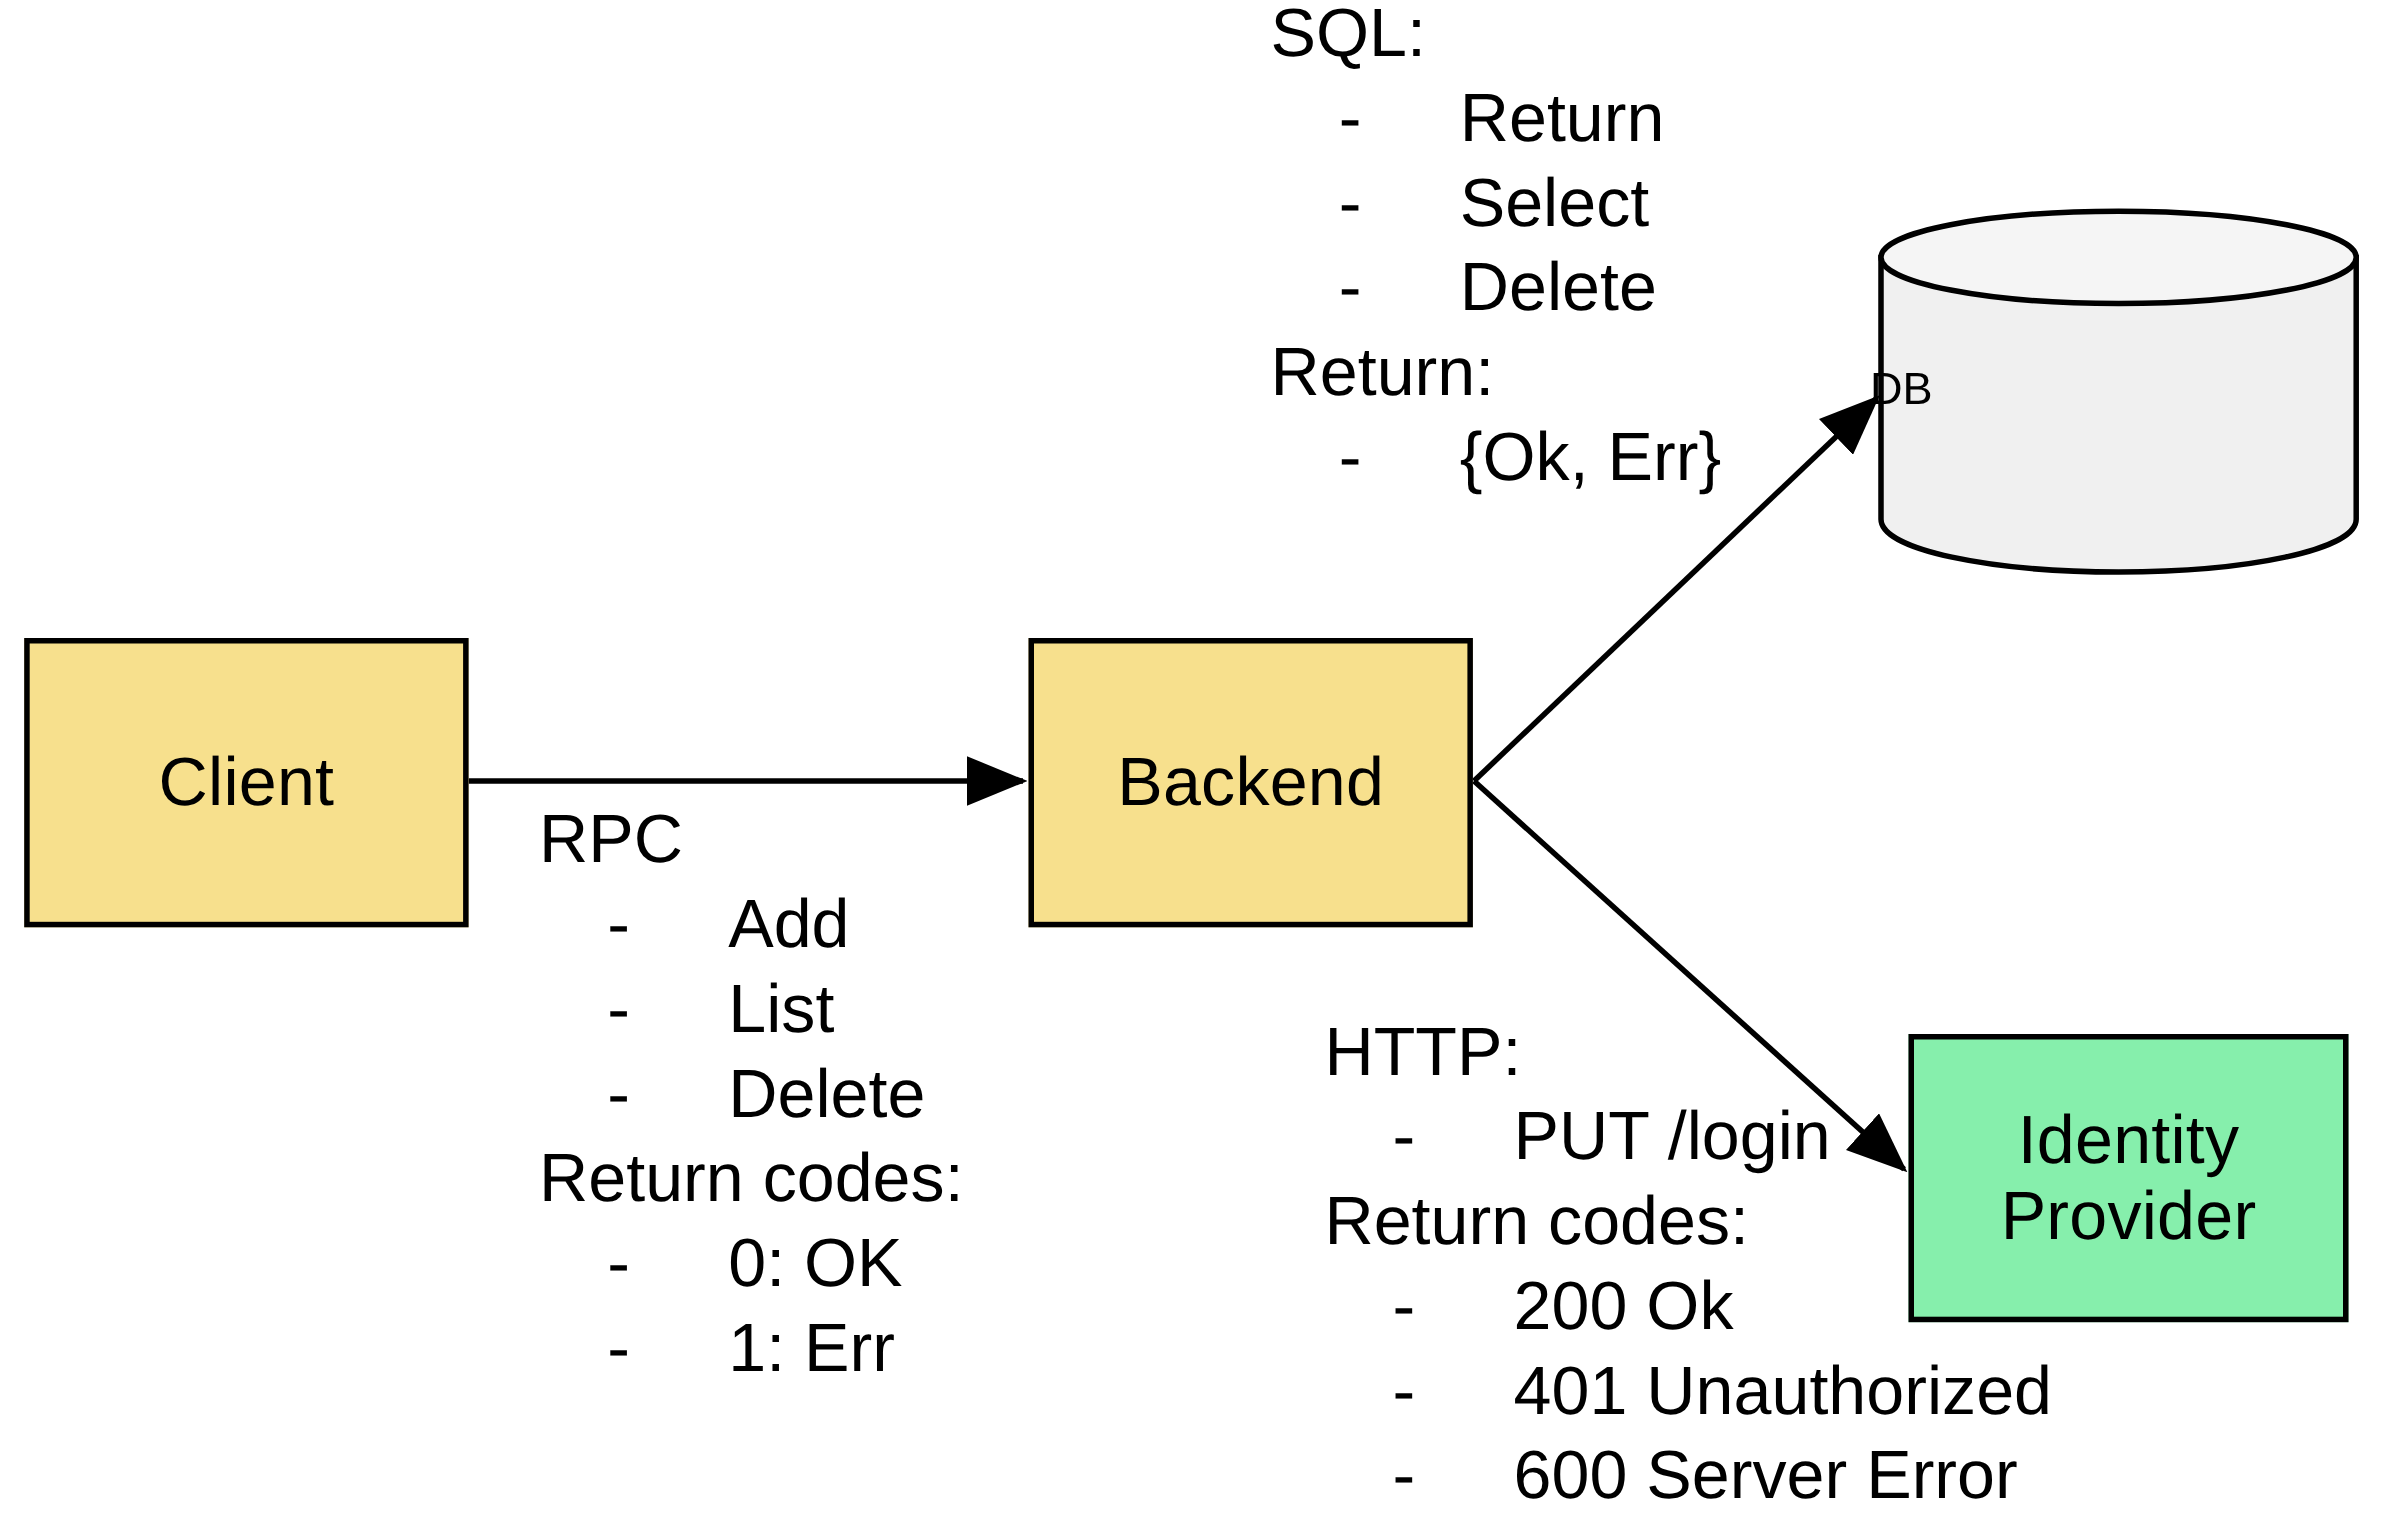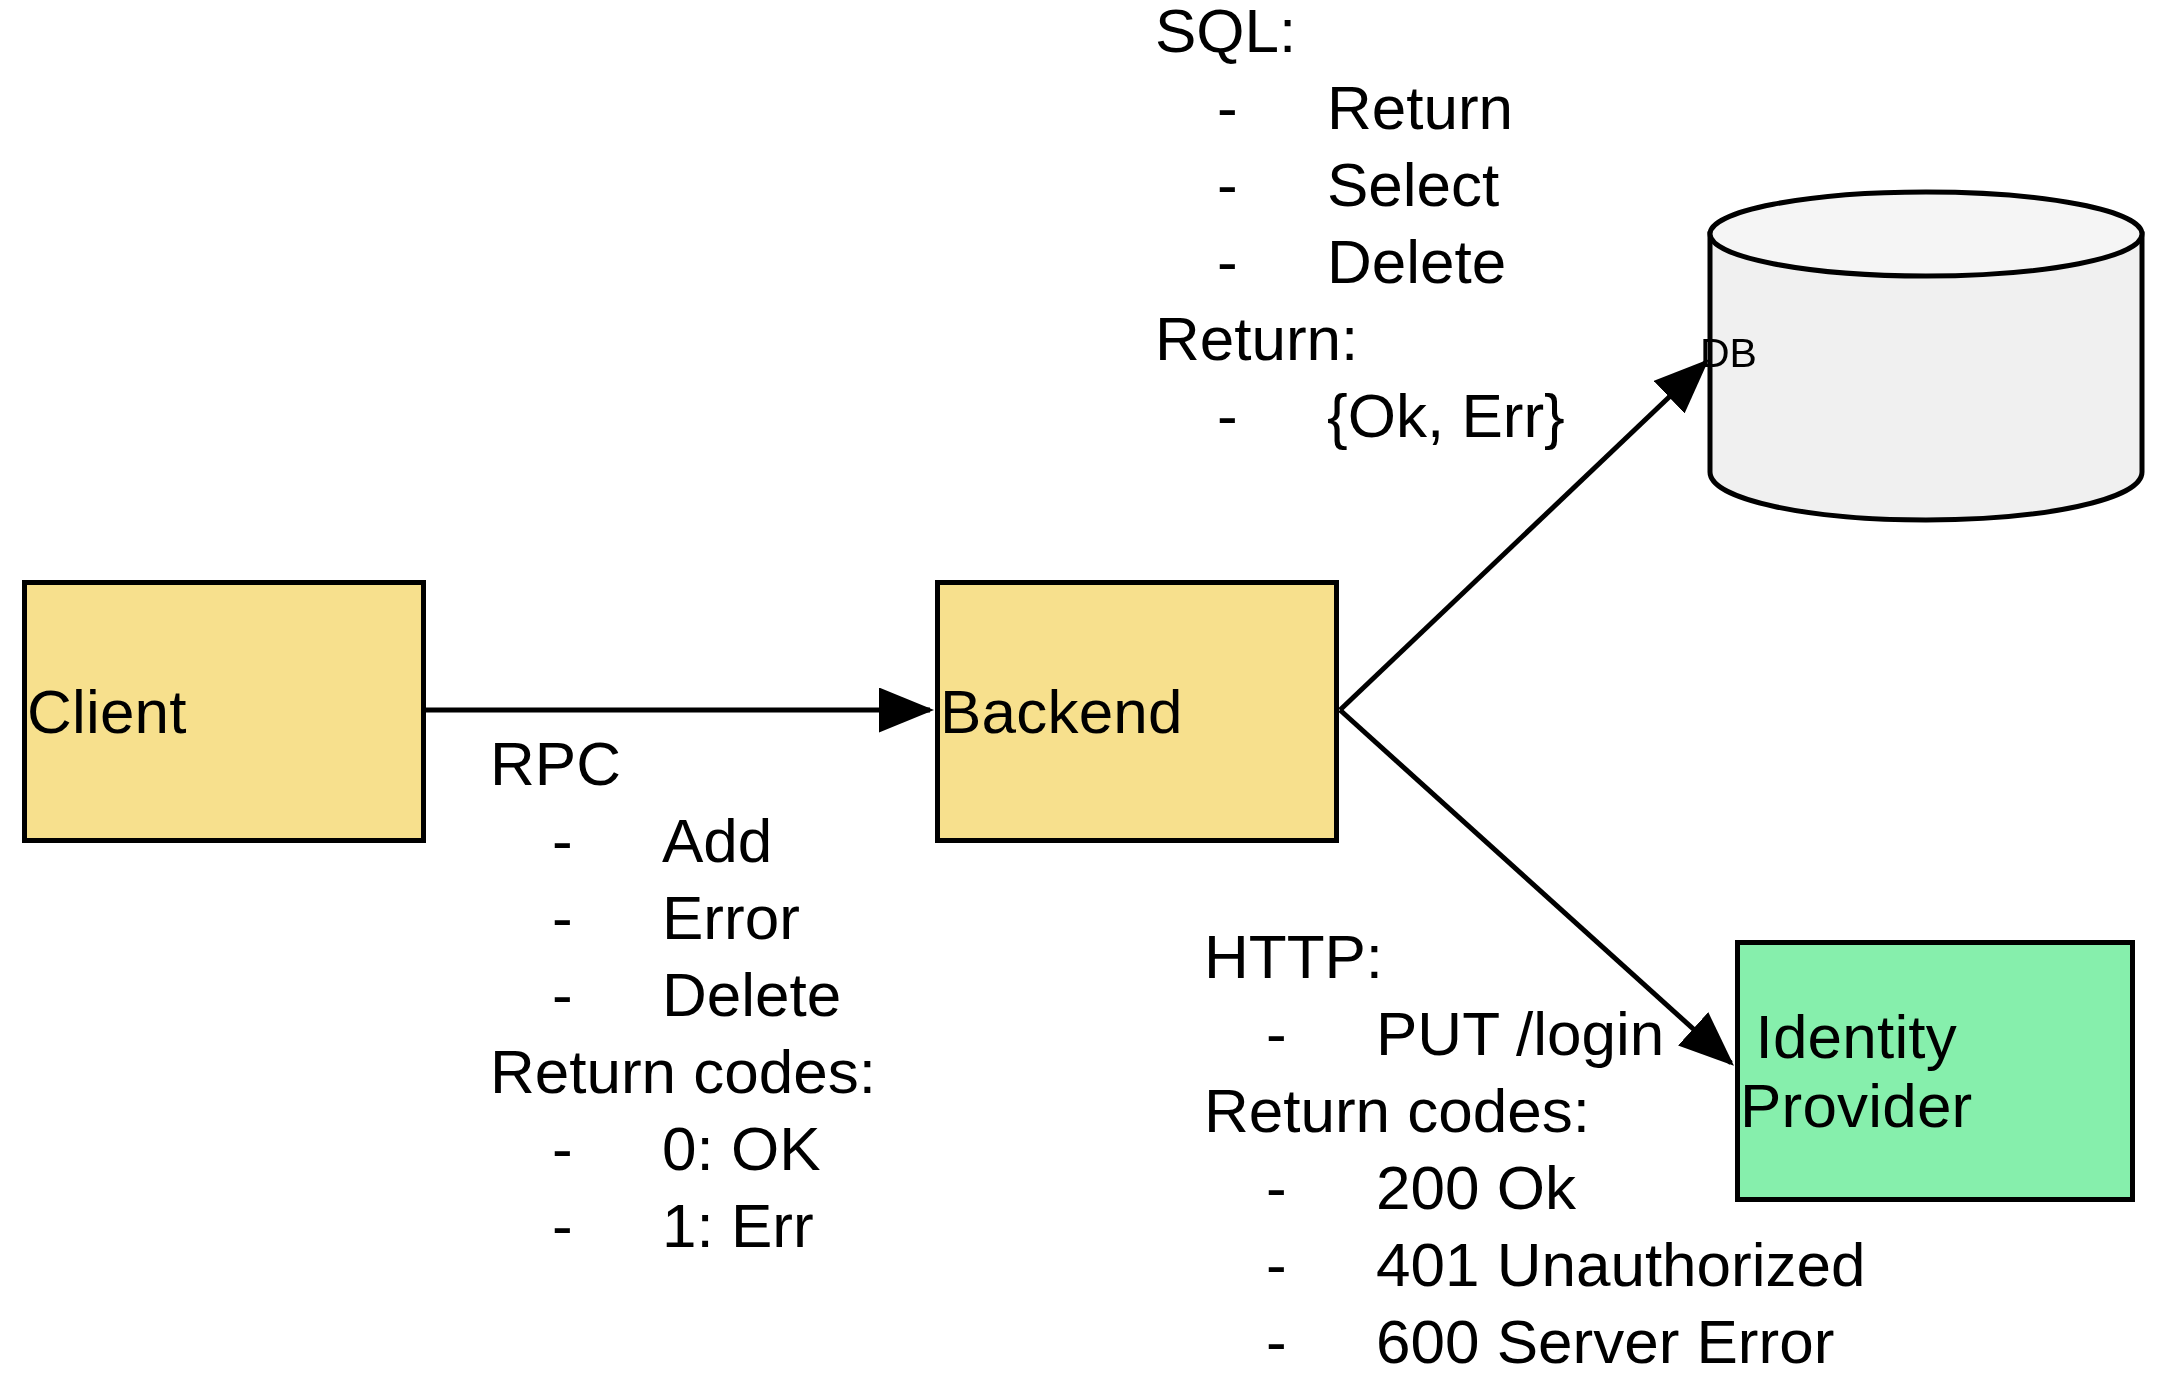--- a/index.html
+++ b/index.html
@@ -19,20 +19,21 @@
     overflow: hidden;
   }
 
   
   .node-box {
     position: absolute;
     box-sizing: border-box;
     border: 5px solid #000000;
     display: flex;
     align-items: center;
+    justify-content: center;
     text-align: center;
     line-height: 1.12;
   }
   .node-box.yellow { background: #f7e08d; }
   .node-box.grey   { background: #86efac; }
 
   .node-label {
     font-size: 62px;
     letter-spacing: 0.2px;
     white-space: pre-line;
@@ -156,21 +157,21 @@
 
   <div class="annotation" id="rpc-annotation">
     <span class="ann-head">RPC</span>
 
     <span class="ann-item">
       <span class="ann-dash">-</span>
       <span class="ann-text">Add</span>
     </span>
     <span class="ann-item">
       <span class="ann-dash">-</span>
-      <span class="ann-text">Error</span>
+      <span class="ann-text">List</span>
     </span>
     <span class="ann-item">
       <span class="ann-dash">-</span>
       <span class="ann-text">Delete</span>
     </span>
 
     <span class="ann-head">Return codes:</span>
 
     <span class="ann-item">
       <span class="ann-dash">-</span>

